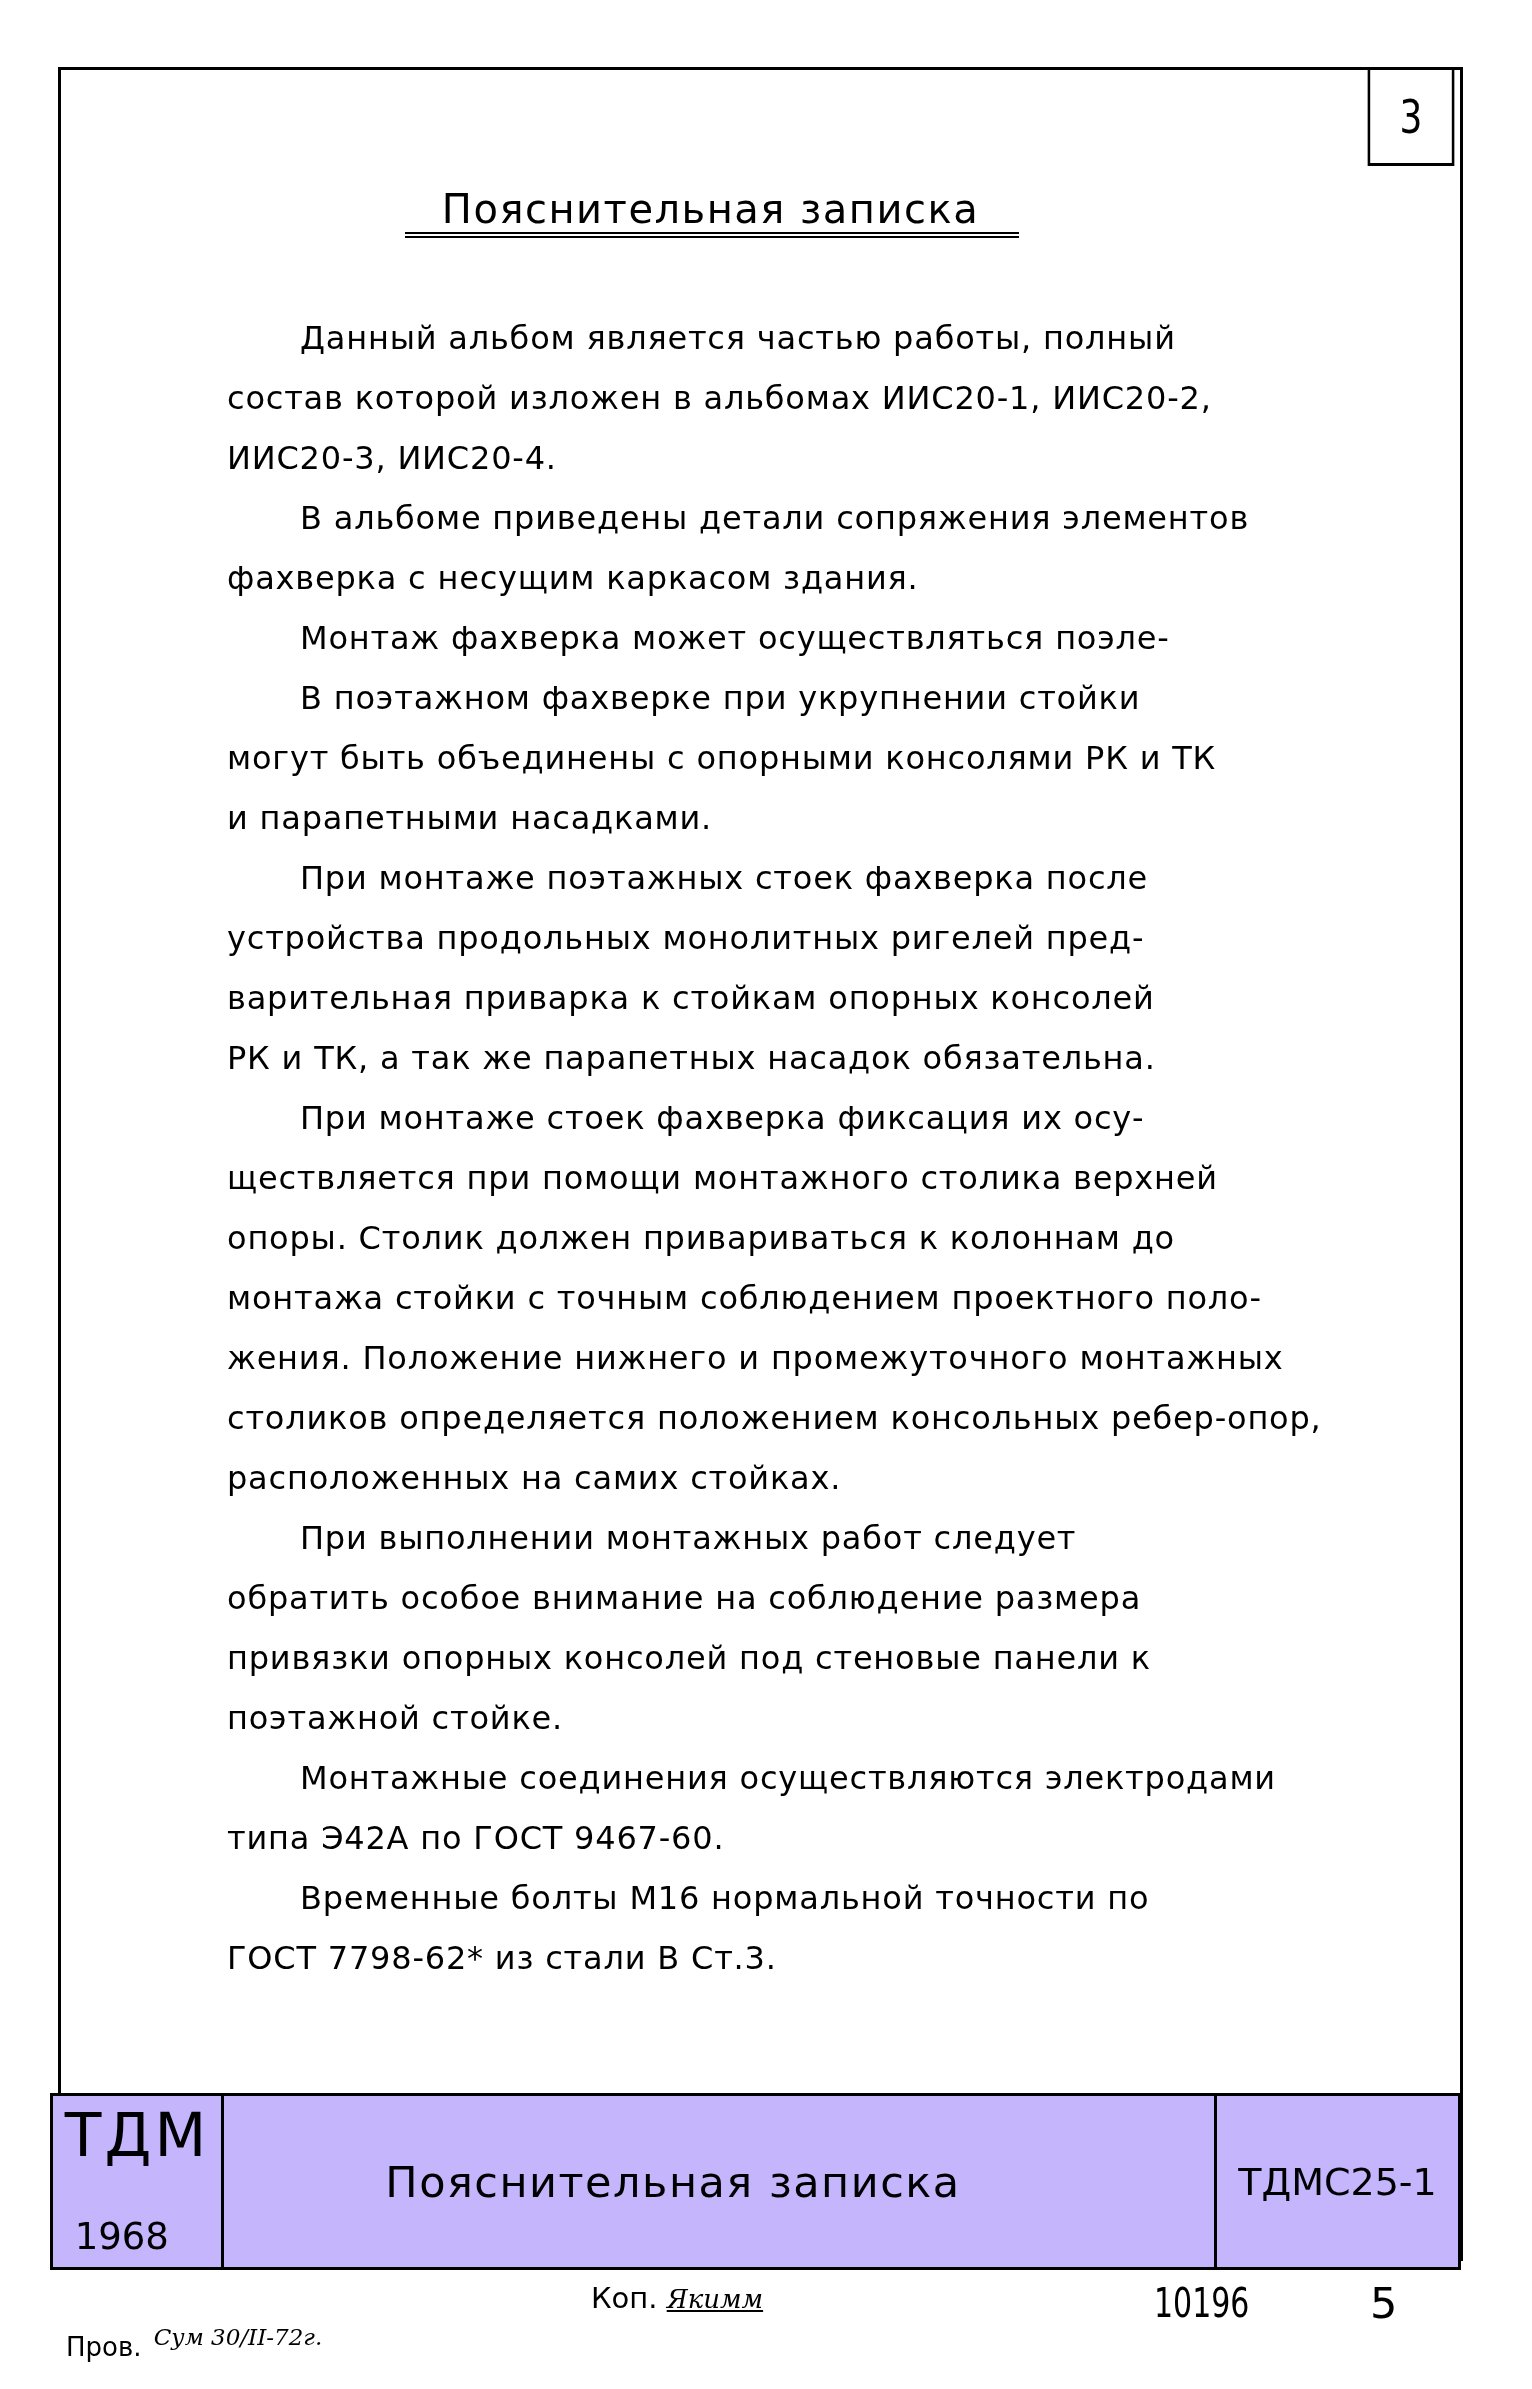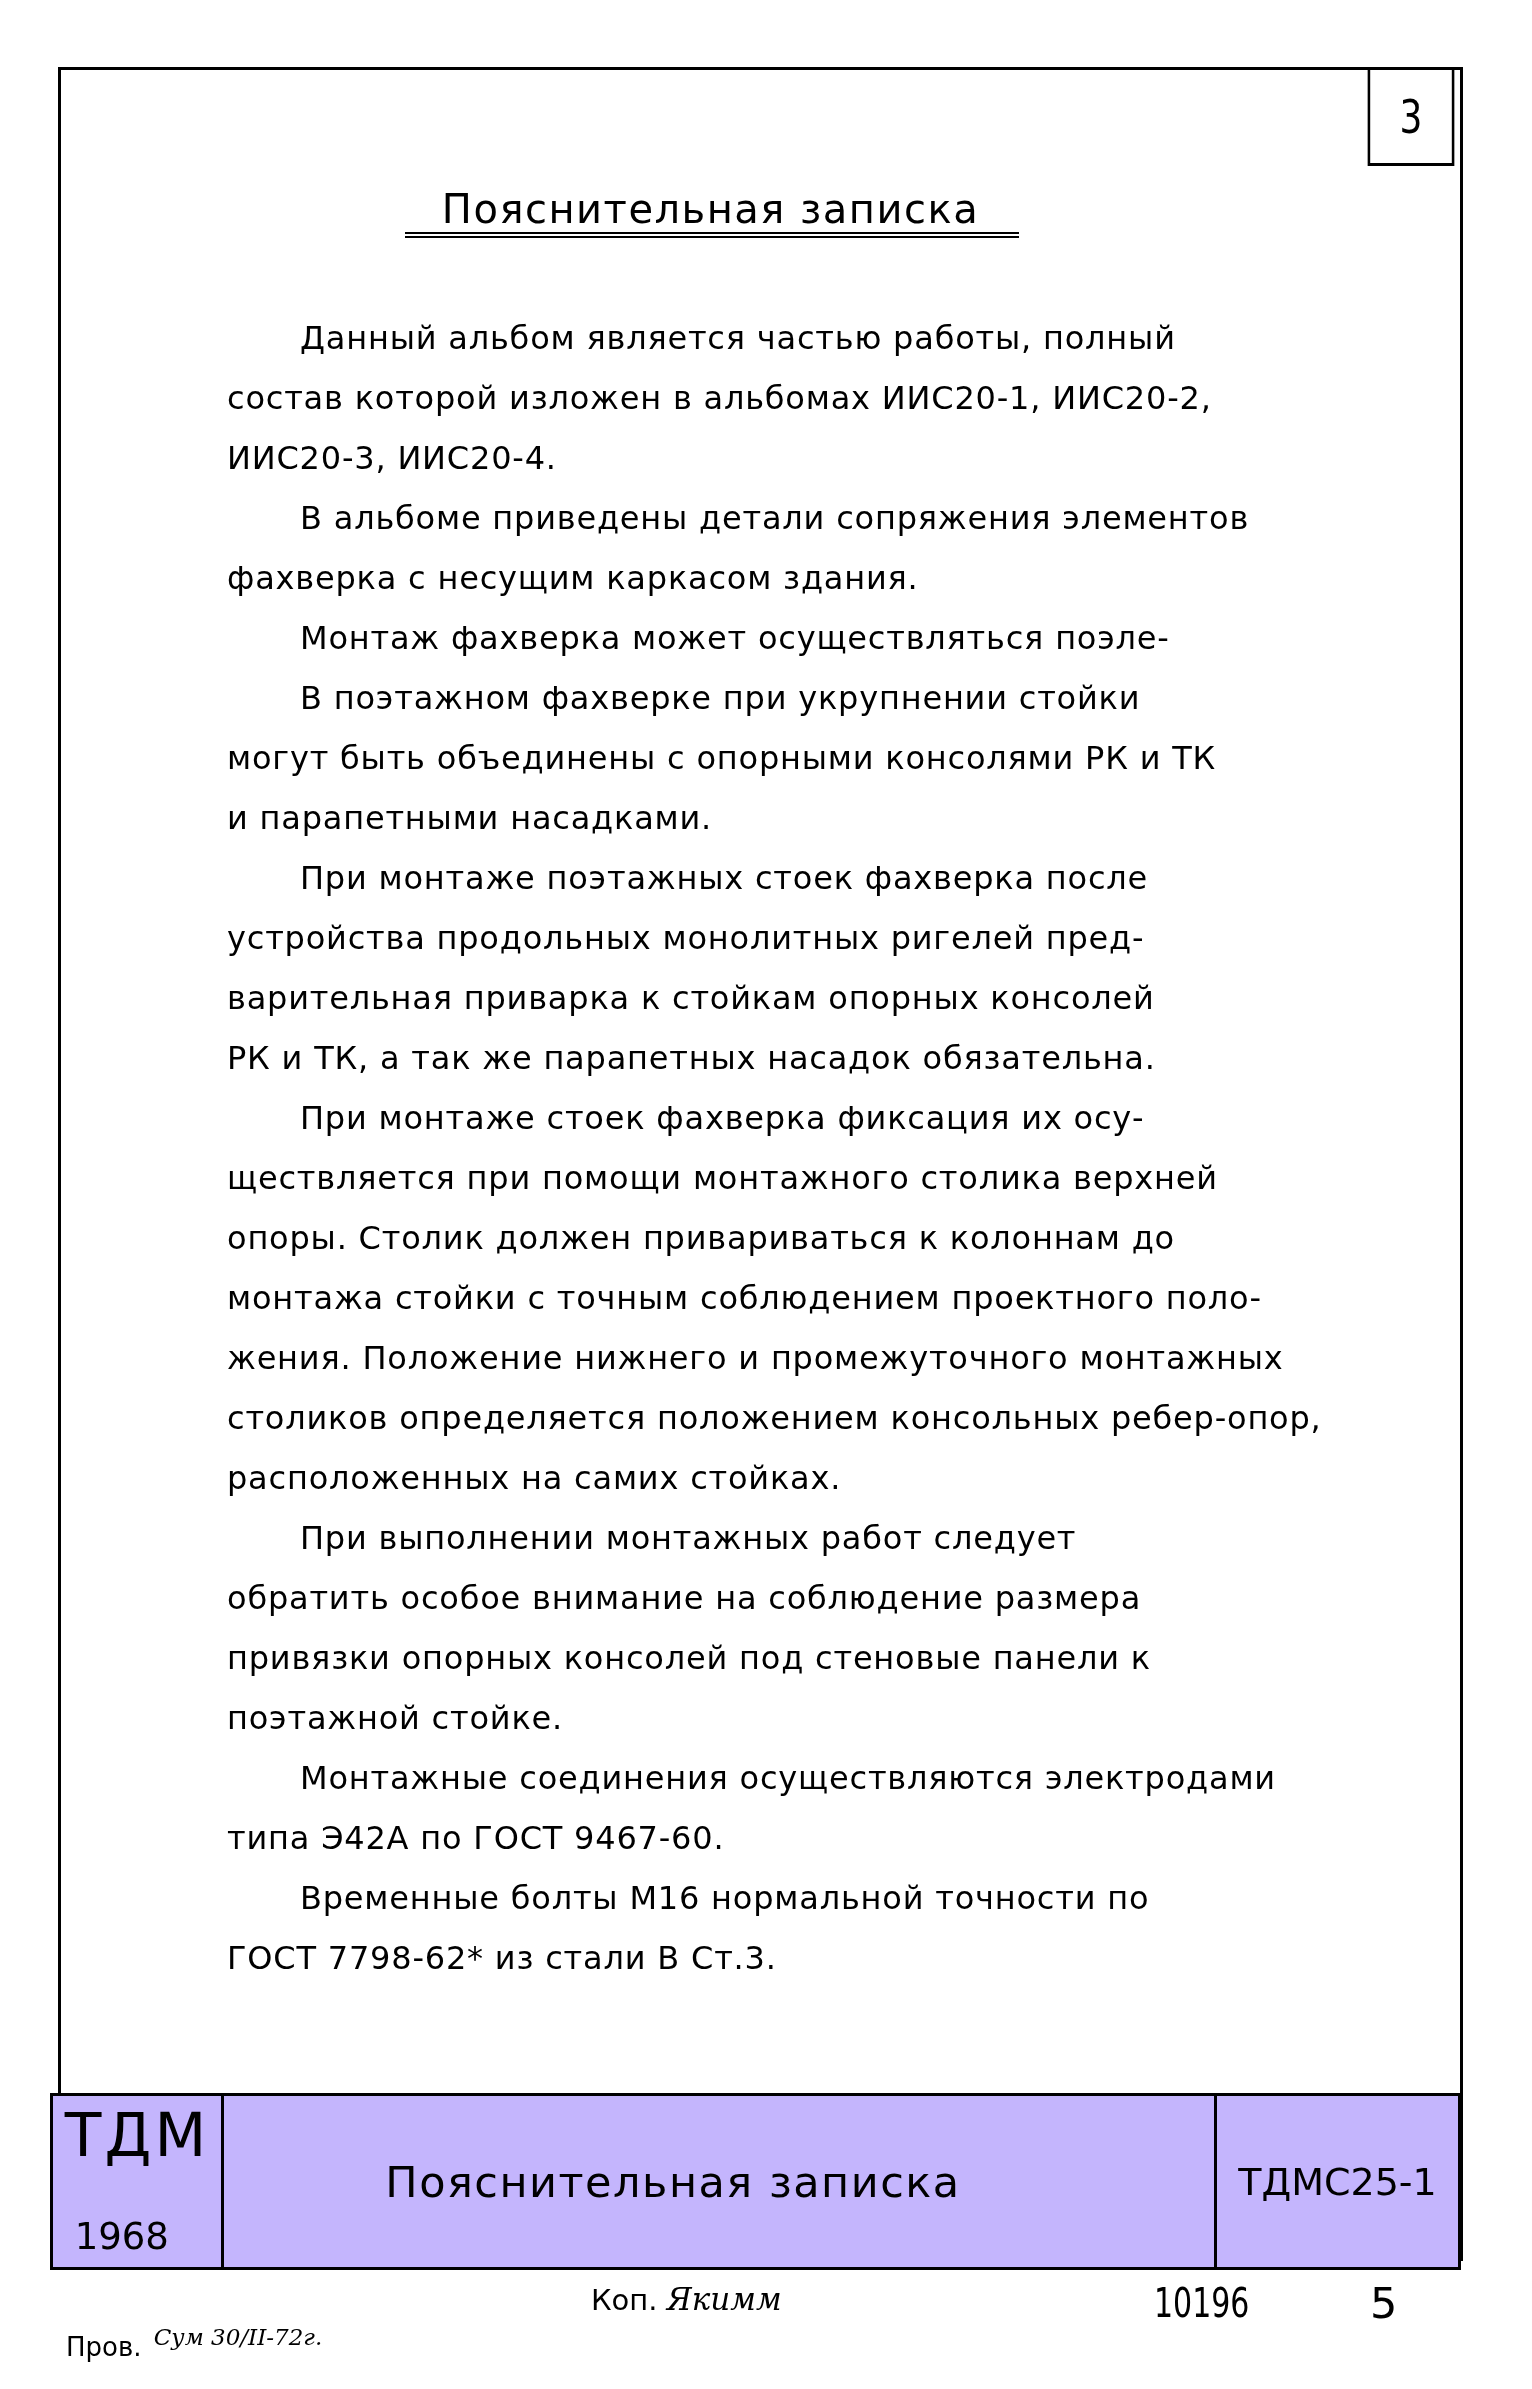--- a/index.html
+++ b/index.html
@@ -150,22 +150,23 @@
       margin-left: 12.2px;
     }
     .f-copied {
       left: 591px;
       top: 6.1px;
       font-size: 29px;
     }
     .f-copied .sig {
       font-family: "DejaVu Serif", serif;
       font-style: italic;
-      font-size: 31px;
+      font-size: 26px;
       margin-left: 9.2px;
+      text-decoration: underline;
     }
     .f-inv {
       left: 1154px;
       top: 4.6px;
       font-size: 40px;
       transform: scaleX(0.75);
       transform-origin: left center;
     }
     .f-page {
       left: 1370px;

